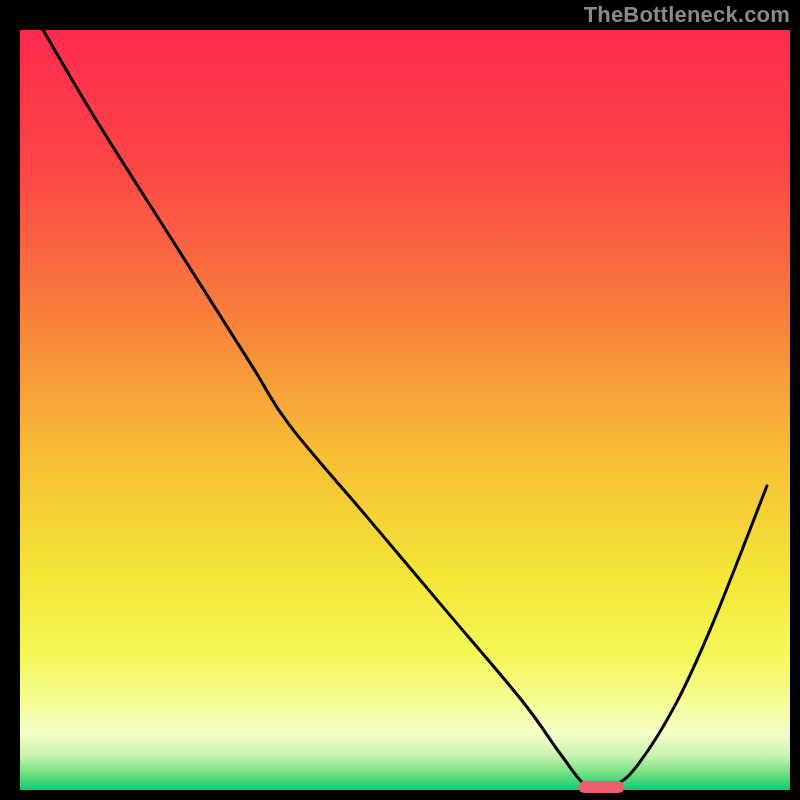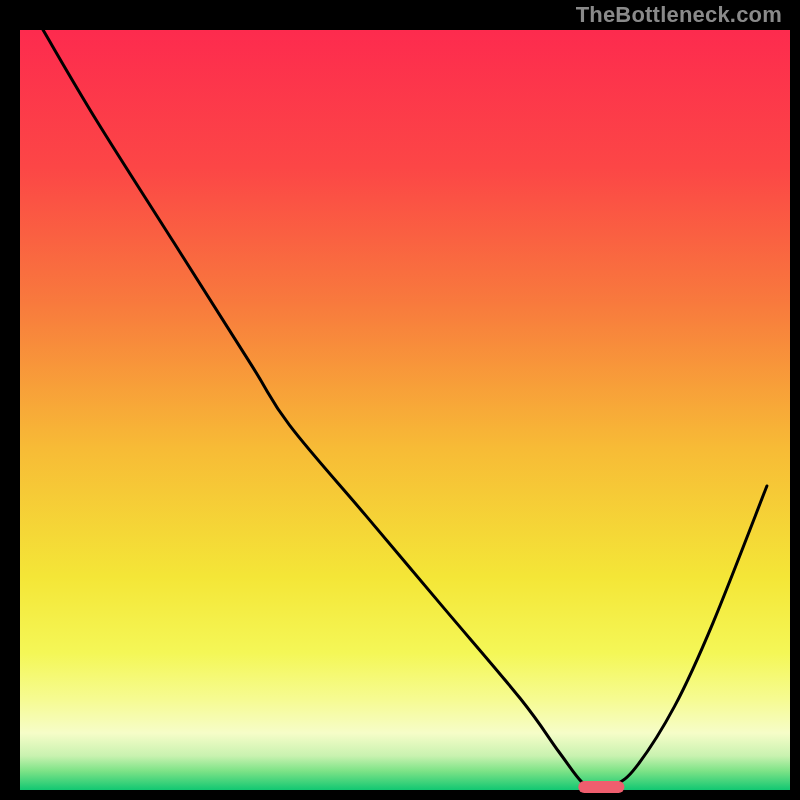--- a/index.html
+++ b/index.html
@@ -14,21 +14,21 @@
     position: relative;
     width: 800px;
     height: 800px;
   }
   svg {
     display: block;
   }
   .watermark {
     position: absolute;
     top: 2px;
-    right: 18px;
+    right: 10px;
     font-family: Arial, Helvetica, sans-serif;
     font-size: 22px;
     font-weight: 600;
     color: #8a8a8a;
     letter-spacing: 0.2px;
   }
 </style>
 </head>
 <body>
 

